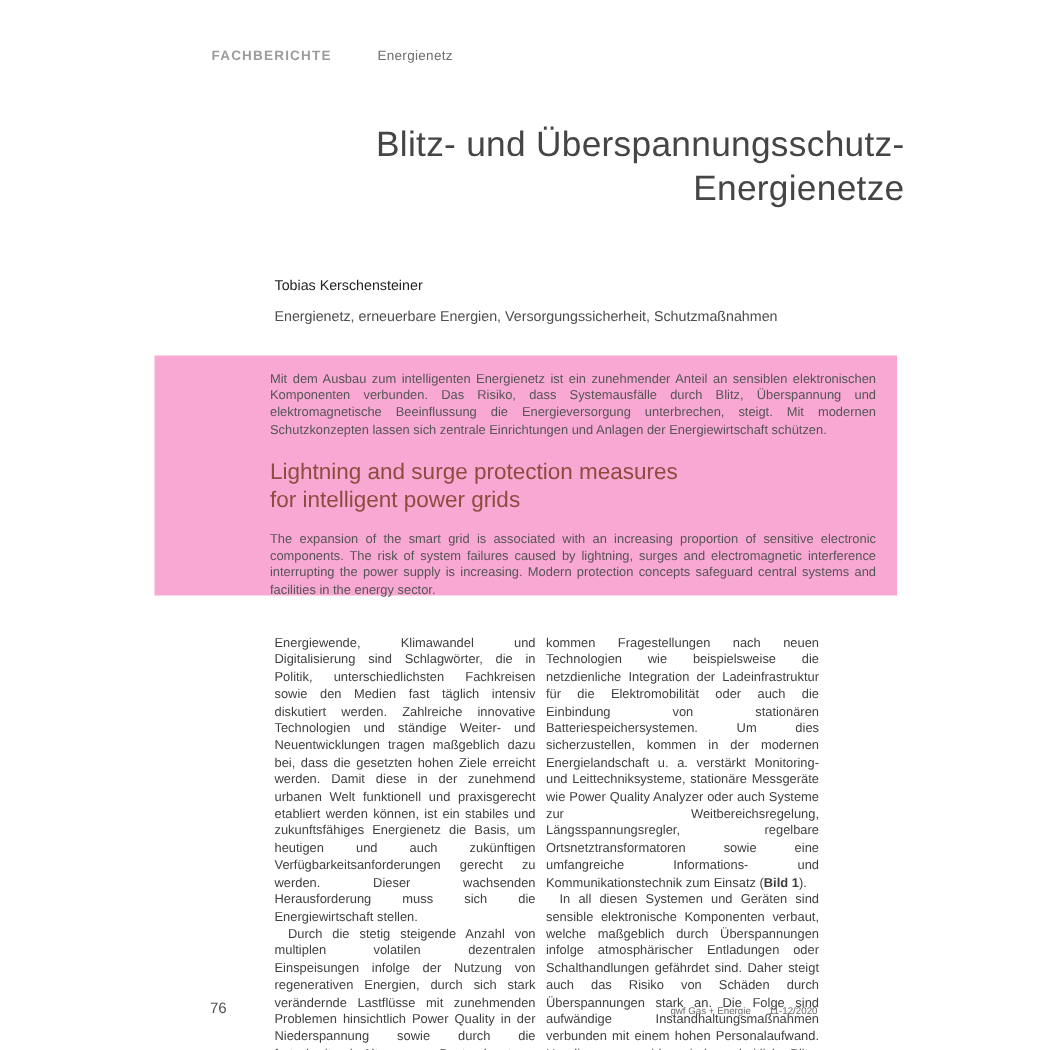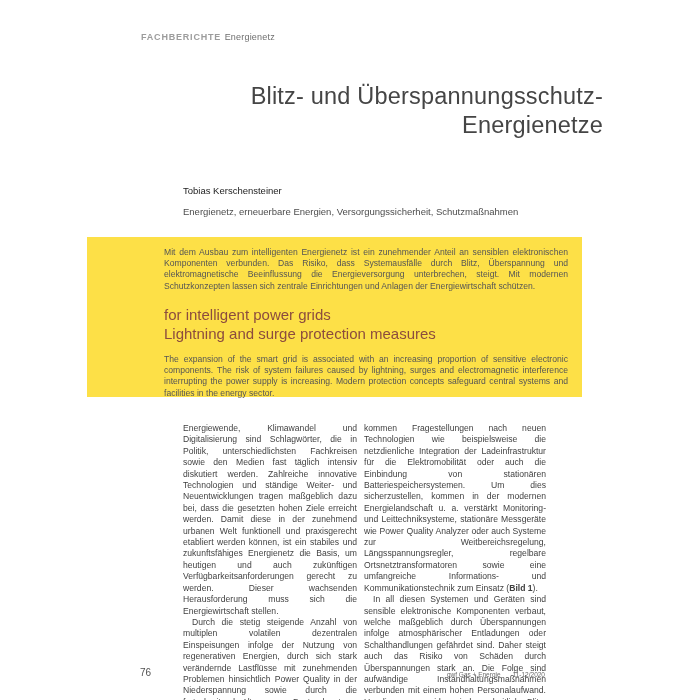--- a/index.html
+++ b/index.html
@@ -3,29 +3,29 @@
 <meta charset="utf-8">
 <style>
   html,body{margin:0;padding:0;background:#ffffff;}
   .page{
     position:relative;width:700px;height:700px;background:#ffffff;overflow:hidden;
     font-family:"Liberation Sans", sans-serif;color:#3f3f3f;
   }
   
   .kicker{position:absolute;top:31px;left:141px;font-size:9px;line-height:12px;}
   .kicker-section{color:#9c9c9c;font-weight:bold;letter-spacing:0.8px;}
-  .kicker-topic{color:#6e6e6e;margin-left:1px;letter-spacing:0.2px;}
+  .kicker-topic{color:#6e6e6e;margin-left:28px;letter-spacing:0.2px;}
   
   .title{position:absolute;top:82px;left:183px;width:420px;margin:0;
     font-size:23.5px;line-height:29px;font-weight:400;color:#454545;letter-spacing:0.2px;}
   .title span{display:block;text-align:right;}
   .author{position:absolute;top:185px;left:183px;font-size:9.5px;font-weight:normal;color:#222;}
   .keywords{position:absolute;top:206px;left:183px;font-size:9.5px;color:#4d4d4d;}
   
-  .abstract-box{position:absolute;top:237px;left:87px;width:495px;height:160px;background:#fde047;}
+  .abstract-box{position:absolute;top:237px;left:103px;width:495px;height:160px;background:#f9a8d4;}
   .abstract-de{position:absolute;top:10px;left:77px;width:404px;margin:0;
     font-size:8.6px;line-height:11.2px;color:#555;text-align:justify;hyphens:auto;}
   .title-en{position:absolute;top:68px;left:77px;width:404px;margin:0;
     font-size:15px;line-height:19px;font-weight:400;color:#8c4c3e;}
   .title-en span{display:block;}
   .abstract-en{position:absolute;top:117px;left:77px;width:404px;margin:0;
     font-size:8.6px;line-height:11.2px;color:#555;text-align:justify;hyphens:auto;}
   
   .columns{position:absolute;top:423px;left:183px;width:363px;display:flex;gap:7px;}
   .col{width:174px;}
@@ -53,22 +53,22 @@
     <span>Blitz- und Überspannungsschutz-</span>
     <span>Energienetze</span>
   </h1>
 
   <div class="author">Tobias Kerschensteiner</div>
   <div class="keywords">Energienetz, erneuerbare Energien, Versorgungssicherheit, Schutzmaßnahmen</div>
 
   <section class="abstract-box">
     <p class="abstract-de">Mit dem Ausbau zum intelligenten Energienetz ist ein zunehmender Anteil an sensiblen elektronischen Komponenten verbunden. Das Risiko, dass Systemausfälle durch Blitz, Überspannung und elektromagnetische Beeinflussung die Energieversorgung unterbrechen, steigt. Mit modernen Schutzkonzepten lassen sich zentrale Einrichtungen und Anlagen der Energiewirtschaft schützen.</p>
     <h2 class="title-en">
+      <span>Lightning and surge protection measures</span>
       <span>for intelligent power grids</span>
-      <span>Lightning and surge protection measures</span>
     </h2>
     <p class="abstract-en" lang="en">The expansion of the smart grid is associated with an increasing proportion of sensitive electronic components. The risk of system failures caused by lightning, surges and electromagnetic interference interrupting the power supply is increasing. Modern protection concepts safeguard central systems and facilities in the energy sector.</p>
   </section>
 
   <div class="columns">
     <div class="col">
       <p class="body-p">Energiewende, Klimawandel und Digitalisierung sind Schlagwörter, die in Politik, unterschiedlichsten Fachkreisen sowie den Medien fast täglich intensiv diskutiert werden. Zahlreiche innovative Technologien und ständige Weiter- und Neuentwicklungen tragen maßgeblich dazu bei, dass die gesetzten hohen Ziele erreicht werden. Damit diese in der zunehmend urbanen Welt funktionell und praxisgerecht etabliert werden können, ist ein stabiles und zukunftsfähiges Energienetz die Basis, um heutigen und auch zukünftigen Verfügbarkeitsanforderungen gerecht zu werden. Dieser wachsenden Herausforderung muss sich die Energiewirtschaft stellen.</p>
       <p class="body-p indent">Durch die stetig steigende Anzahl von multiplen volatilen dezentralen Einspeisungen infolge der Nutzung von regenerativen Energien, durch sich stark verändernde Lastflüsse mit zunehmenden Problemen hinsichtlich Power Quality in der Niederspannung sowie durch die fortschreitende Alterung von Bestandsnetzen, sind Maßnahmen zur Sicherstellung der Versorgungssicherheit/Verfügbarkeit sowie der Netzstabilität erforderlich. Hinzu</p>
     </div>
     <div class="col right">

